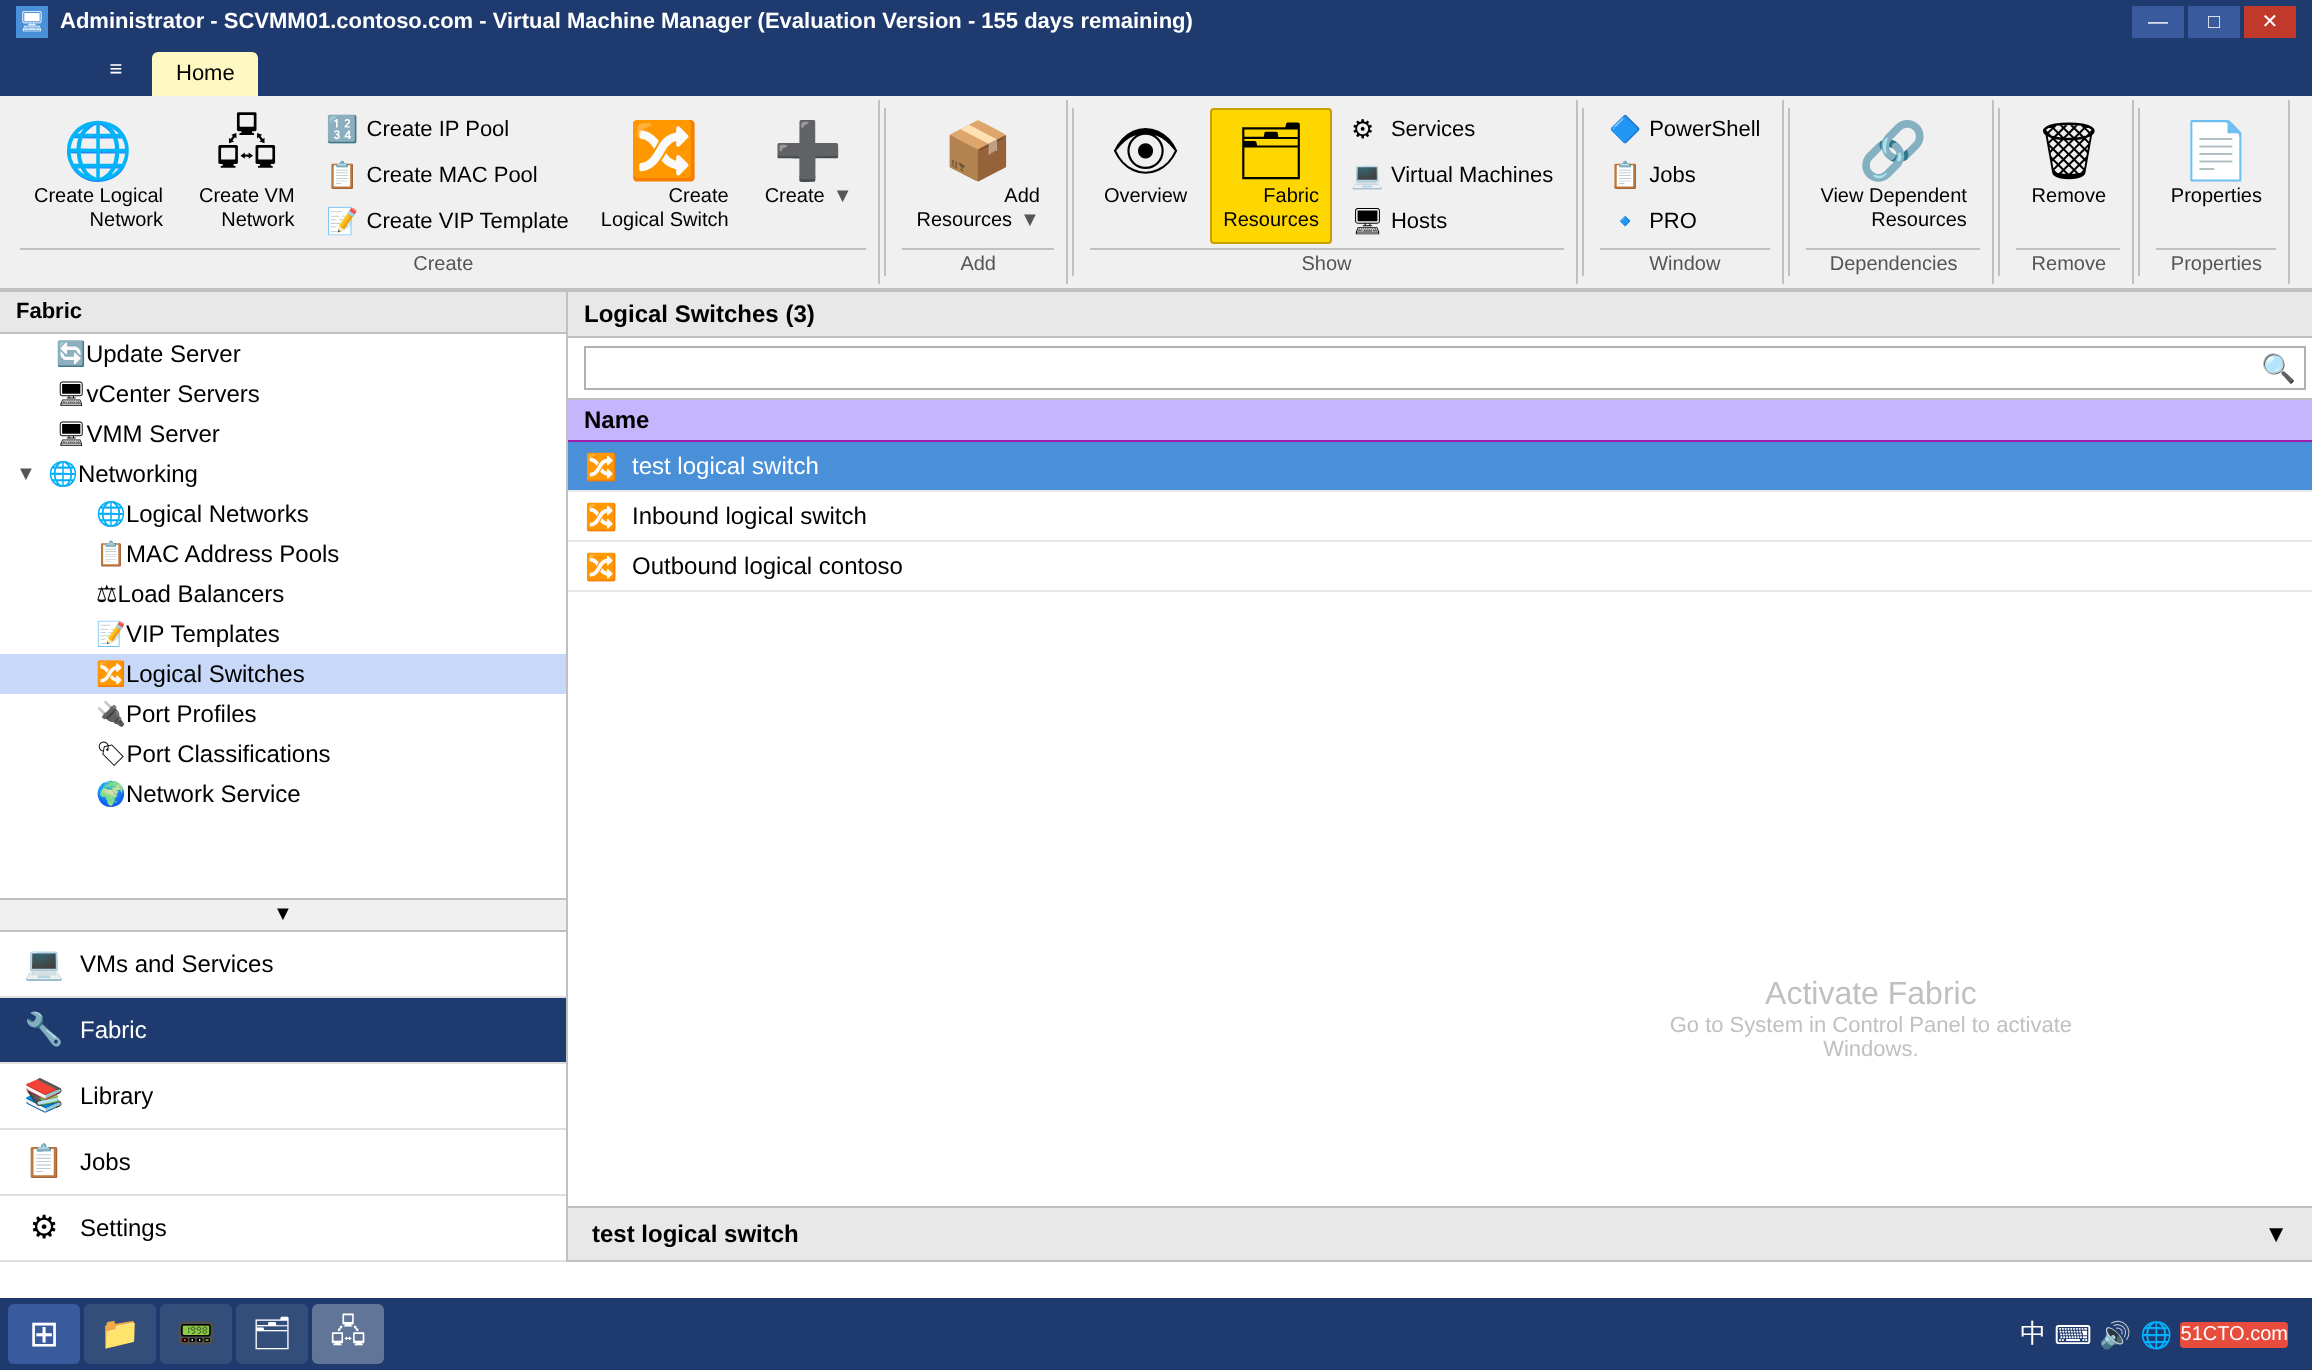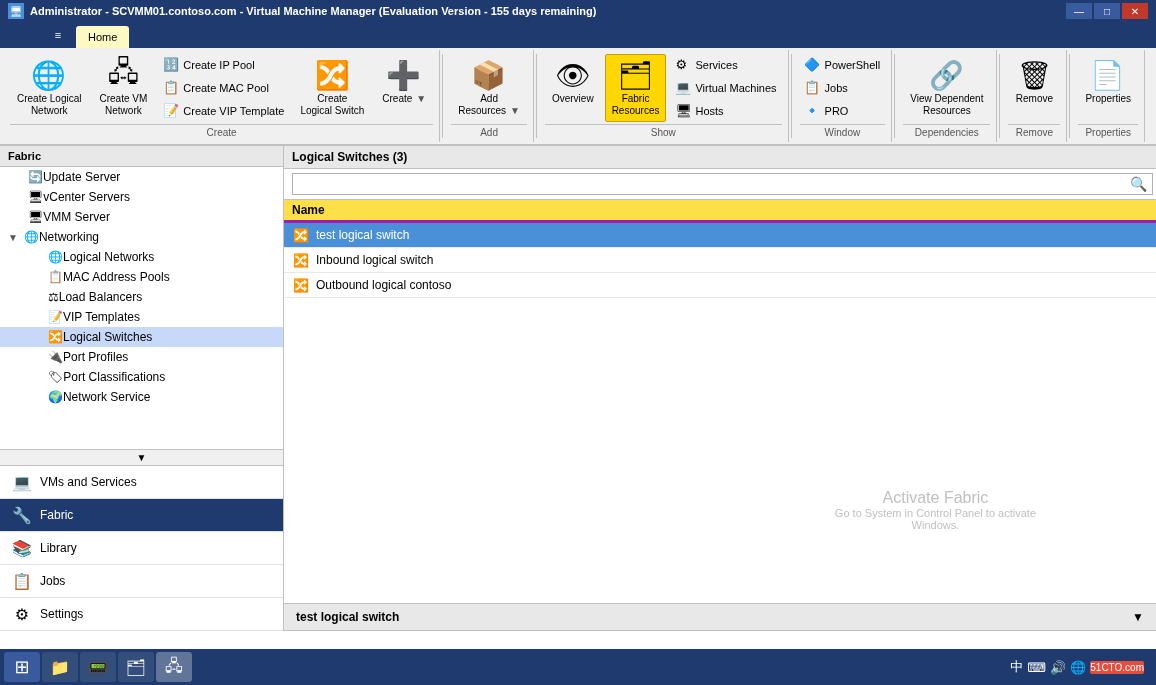--- a/index.html
+++ b/index.html
@@ -18,21 +18,21 @@
     .ribbon-start { width: 36px; height: 26px; background: #1e3a6e; display: flex; align-items: center; justify-content: center; color: #fff; font-size: 11px; cursor: pointer; }
 
     .ribbon-content { background: #f0f0f0; display: flex; align-items: stretch; padding: 2px 4px; min-height: 90px; border-bottom: 2px solid #c0c0c0; }
     .ribbon-group { display: flex; flex-direction: column; align-items: center; border-right: 1px solid #c0c0c0; padding: 4px 6px; min-width: 60px; }
     .ribbon-group-items { display: flex; align-items: flex-start; gap: 4px; flex: 1; }
     .ribbon-group-label { font-size: 10px; color: #555; margin-top: 2px; border-top: 1px solid #c0c0c0; width: 100%; text-align: center; padding-top: 2px; }
 
     .ribbon-btn { display: flex; flex-direction: column; align-items: center; justify-content: flex-start; padding: 4px 6px; cursor: pointer; min-width: 52px; border: 1px solid transparent; border-radius: 2px; }
     .ribbon-btn.active { background: #ffd700; border-color: #c8a000; }
     .ribbon-btn .icon { width: 32px; height: 32px; display: flex; align-items: center; justify-content: center; font-size: 22px; }
-    .ribbon-btn .label { font-size: 10px; text-align: center; line-height: 1.2; margin-top: 2px; }
+    .ribbon-btn .label { font-size: 10px; text-align: right; line-height: 1.2; margin-top: 2px; }
 
     .ribbon-btn-sm { display: flex; flex-direction: row; align-items: center; padding: 2px 4px; cursor: pointer; border: 1px solid transparent; border-radius: 2px; font-size: 11px; white-space: nowrap; }
     .ribbon-btn-sm .icon-sm { width: 16px; height: 16px; margin-right: 4px; font-size: 13px; }
     .ribbon-col { display: flex; flex-direction: column; gap: 1px; justify-content: center; }
 
     
     .main-layout { display: flex; height: calc(685px - 22px - 26px - 96px - 36px); }
 
     
     .sidebar { width: 284px; background: #fff; border-right: 1px solid #c0c0c0; display: flex; flex-direction: column; overflow: hidden; }
@@ -46,21 +46,21 @@
     .sidebar-nav-item .nav-icon { width: 20px; height: 20px; margin-right: 8px; font-size: 16px; display: flex; align-items: center; justify-content: center; }
     .sidebar-nav-item .nav-label { font-size: 12px; }
     .sidebar-scroll-arrow { display: flex; align-items: center; justify-content: center; height: 16px; cursor: pointer; background: #f0f0f0; border-top: 1px solid #c0c0c0; font-size: 10px; }
 
     
     .content-area { flex: 1; display: flex; flex-direction: column; background: #fff; }
     .content-header { background: #e8e8e8; padding: 4px 8px; font-size: 12px; font-weight: bold; border-bottom: 1px solid #c0c0c0; display: flex; align-items: center; }
     .search-bar { padding: 4px 8px; background: #fff; border-bottom: 1px solid #c0c0c0; display: flex; align-items: center; }
     .search-input { flex: 1; height: 22px; border: 1px solid #b0b0b0; padding: 0 24px 0 4px; font-size: 12px; }
     .search-icon-btn { margin-left: -22px; cursor: pointer; color: #555; font-size: 14px; }
-    .table-header { background: #fde047; display: flex; align-items: center; padding: 3px 8px; border-bottom: 3px solid #a21caf; font-size: 12px; font-weight: bold; }
+    .table-header { background: #c4b5fd; display: flex; align-items: center; padding: 3px 8px; border-bottom: 1px solid #a21caf; font-size: 12px; font-weight: bold; }
     .table-row { display: flex; align-items: center; padding: 3px 8px; border-bottom: 1px solid #e8e8e8; cursor: pointer; font-size: 12px; }
     .table-row.selected { background: #4a90d9; color: #fff; }
     .table-row .row-icon { width: 18px; height: 18px; margin-right: 6px; font-size: 13px; display: flex; align-items: center; justify-content: center; }
     .detail-panel { background: #f8f8f8; border-top: 1px solid #c0c0c0; padding: 0; }
     .detail-header { display: flex; align-items: center; justify-content: space-between; padding: 6px 12px; background: #e8e8e8; border-bottom: 1px solid #c0c0c0; cursor: pointer; }
     .detail-header-title { font-size: 12px; font-weight: bold; }
     .detail-content { padding: 10px 12px; }
     .detail-section-title { font-size: 12px; font-weight: bold; border-bottom: 1px solid #c0c0c0; padding-bottom: 4px; margin-bottom: 8px; }
     .detail-field { font-size: 12px; padding: 2px 0; }
     .watermark { position: absolute; bottom: 100px; right: 120px; color: #c0c0c0; font-size: 14px; text-align: center; pointer-events: none; }

